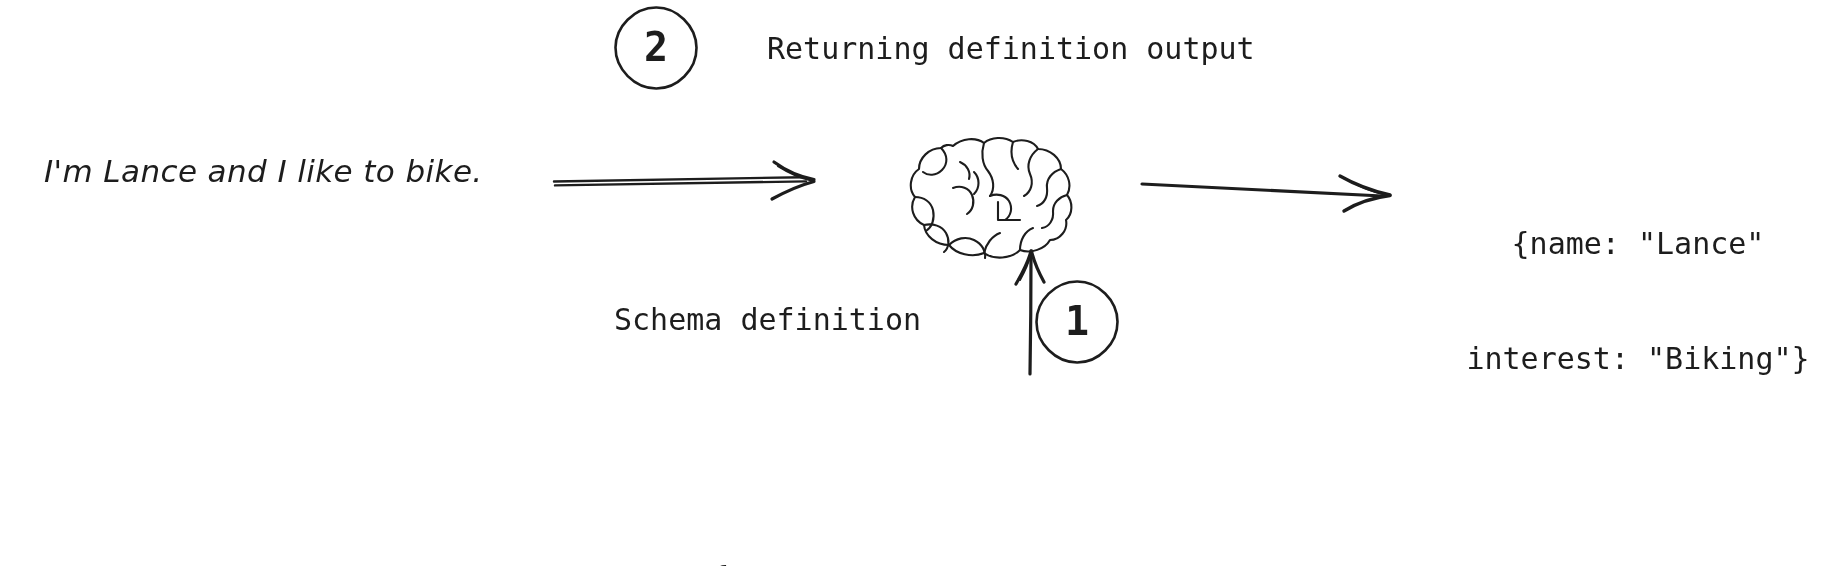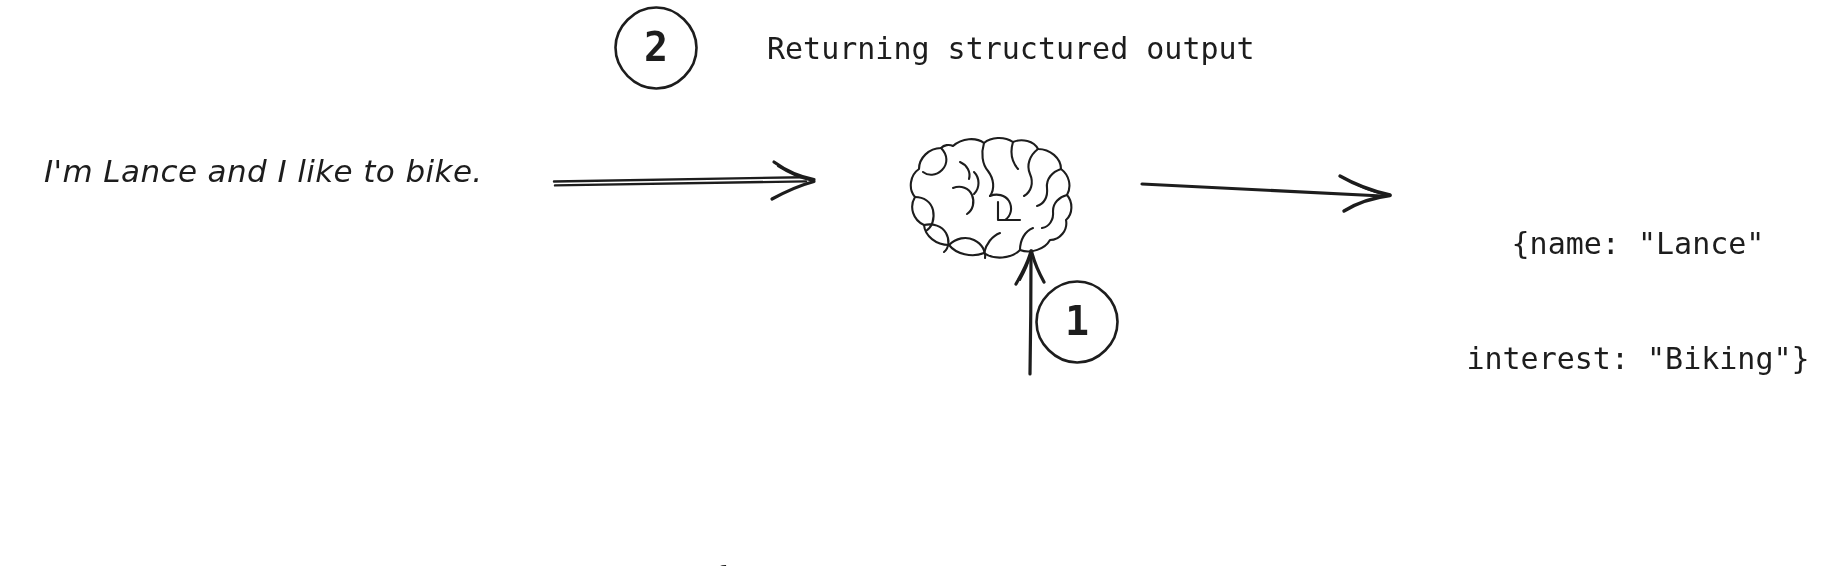--- a/index.html
+++ b/index.html
@@ -89,21 +89,21 @@
 <div class="canvas">
 
   <div class="step-badge" style="left:613px; top:5px;">
     <svg class="ring" viewBox="0 0 86 86">
       <path d="M43 2.5 C63.4 2.2 83.3 20.8 83.5 42.8 C83.7 64.9 64.2 83.6 43.2 83.5
                C21.6 83.4 2.4 64.2 2.5 42.6 C2.6 21.4 21.2 2.8 43 2.5 Z" fill="none" stroke="#1d1d1d" stroke-width="2.6" stroke-linecap="round"></path>
     </svg>
     <span class="num">2</span>
   </div>
 
-  <div class="node mono" style="left:767px; top:30px;">Returning structured output</div>
+  <div class="node mono" style="left:767px; top:30px;">Returning definition output</div>
 
   <div class="node handwritten" style="left:8px; top:152px;">I'm Lance and I like to bike.</div>
 
   <svg class="arrow" style="left:552px; top:152px;" width="320" height="60" viewBox="0 0 320 60">
     <path d="M2 29.5 C60 28.6 150 27.6 252 25.2" fill="none" stroke="#1d1d1d" stroke-width="2.4" stroke-linecap="round"></path>
     <path d="M3 33.4 C62 32.6 152 31.6 254 29.4" fill="none" stroke="#1d1d1d" stroke-width="2.4" stroke-linecap="round"></path>
     <path d="M222 10 C233 18 244 24 262 27.5" fill="none" stroke="#1d1d1d" stroke-width="3.2" stroke-linecap="round"></path>
     <path d="M220 47 C233 40 245 34 262 29.5" fill="none" stroke="#1d1d1d" stroke-width="3.2" stroke-linecap="round"></path>
     <path d="M226 14 C237 21 248 26 260 28.6" fill="none" stroke="#1d1d1d" stroke-width="2.2" stroke-linecap="round"></path>
   </svg>
@@ -142,20 +142,21 @@
     <path d="M200 18 C214 26 228 32 250 37" fill="none" stroke="#1d1d1d" stroke-width="3.4" stroke-linecap="round"></path>
     <path d="M204 53 C217 45 230 40 250 37.5" fill="none" stroke="#1d1d1d" stroke-width="3.4" stroke-linecap="round"></path>
     <path d="M208 22 C220 29 232 34 246 37" fill="none" stroke="#1d1d1d" stroke-width="2" stroke-linecap="round"></path>
   </svg>
 
   <div class="node mono mono-block" style="left:1440px; top:148px; width:396px;">
     <span class="line">{name: "Lance"</span>
     <span class="line">interest: "Biking"}</span>
   </div>
 
+  <div class="node mono" style="left:614px; top:301px;">Schema definition</div>
 
   <svg class="arrow" style="left:1000px; top:248px;" width="60" height="128" viewBox="0 0 60 128">
     <path d="M30 126 C30.6 90 31 58 31 8" fill="none" stroke="#1d1d1d" stroke-width="3.2" stroke-linecap="round"></path>
     <path d="M16 36 C23 24 28 15 31 3" fill="none" stroke="#1d1d1d" stroke-width="3.2" stroke-linecap="round"></path>
     <path d="M44 34 C38 23 34 14 31.5 3" fill="none" stroke="#1d1d1d" stroke-width="3.2" stroke-linecap="round"></path>
     <path d="M20 32 C25 23 29 14 31 5" fill="none" stroke="#1d1d1d" stroke-width="2" stroke-linecap="round"></path>
   </svg>
 
   <div class="step-badge" style="left:1034px; top:279px;">
     <svg class="ring" viewBox="0 0 86 86">

